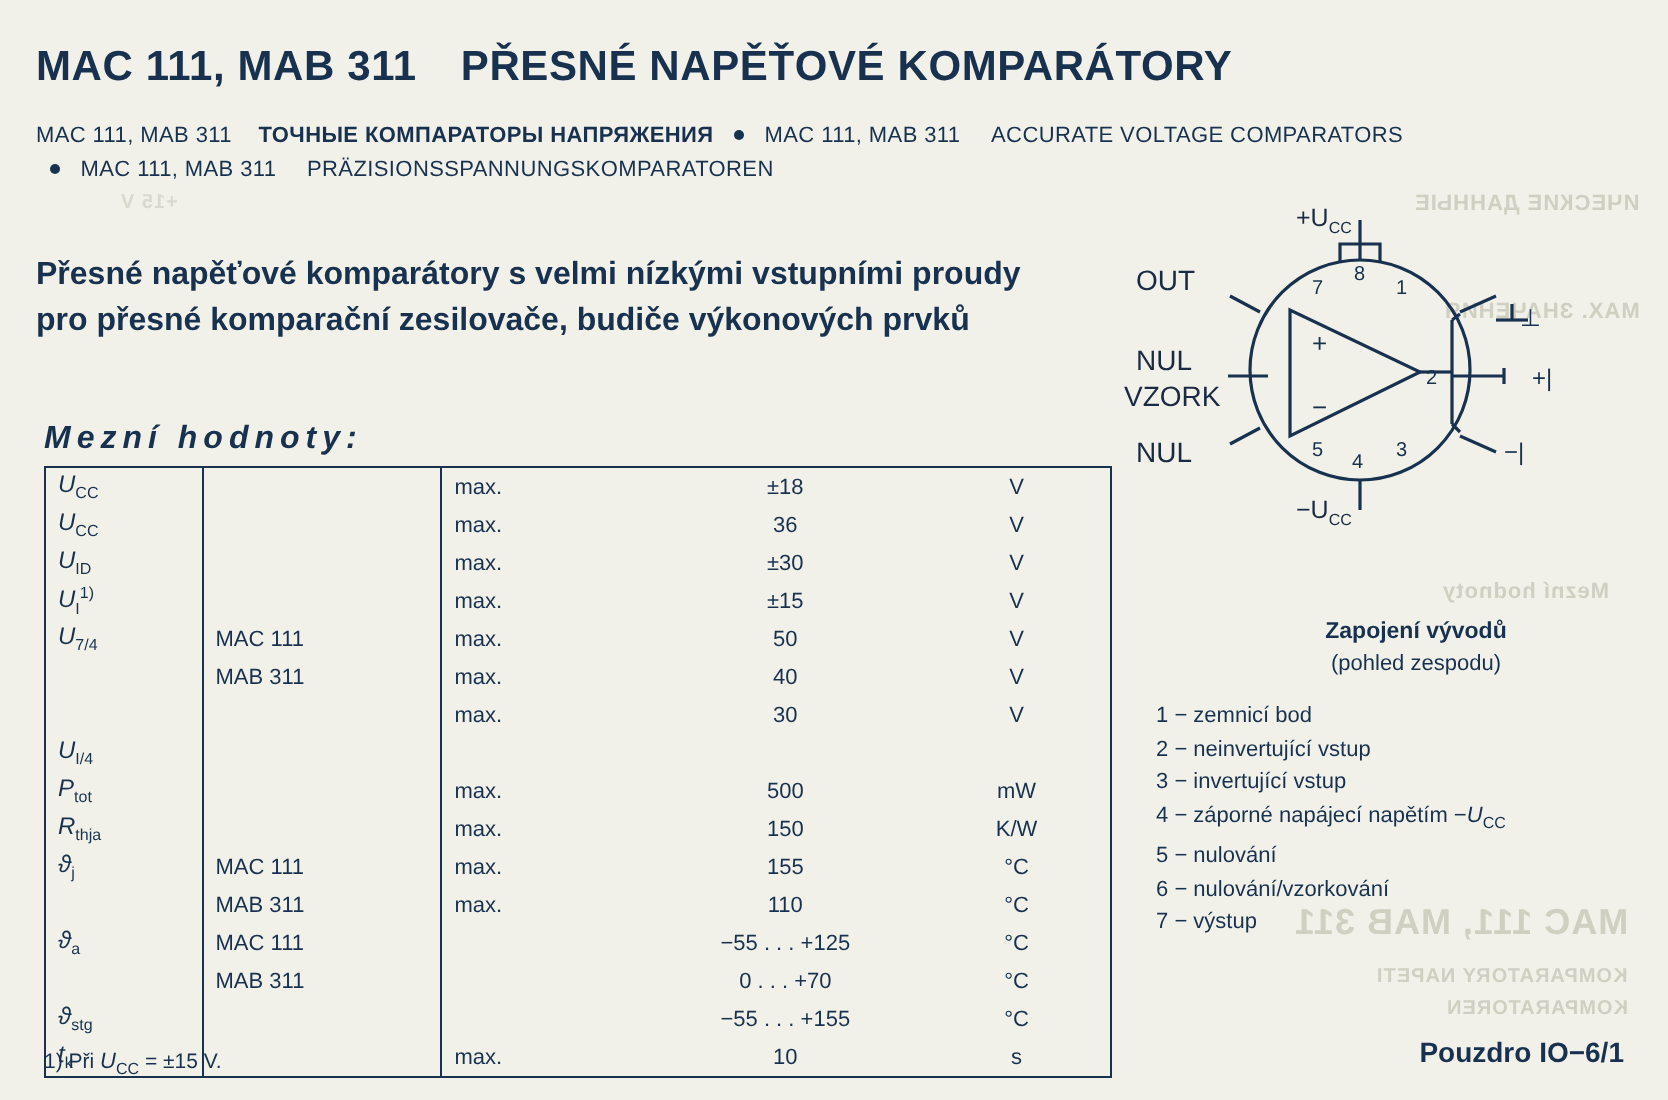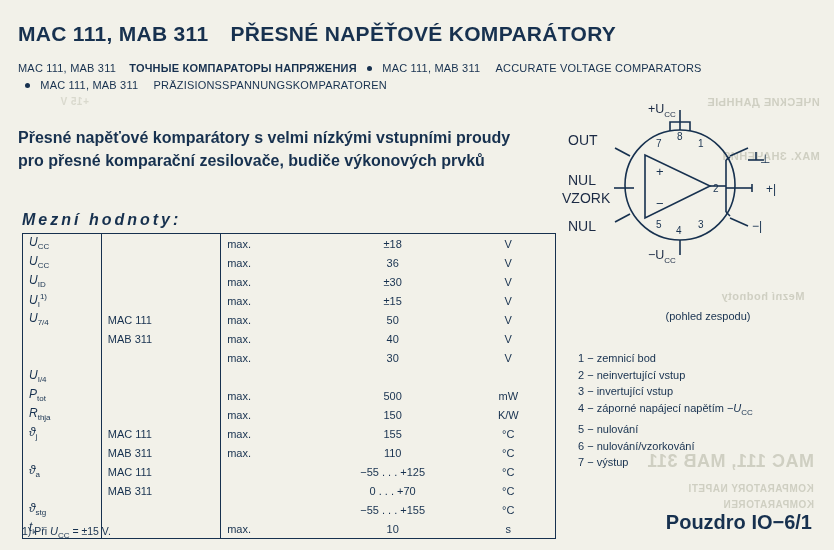--- a/index.html
+++ b/index.html
@@ -95,21 +95,21 @@
   .schcap .sub2{font-weight:normal;font-size:11px;}
   .pins{
     position:absolute;left:578px;top:350px;width:250px;
     font-size:11px;color:#17314f;line-height:16.5px;
   }
   .pins div{white-space:nowrap;}
   .ital{font-style:italic;}
 
   .pouzdro{
     position:absolute;right:22px;bottom:16px;
-    font-size:20px;font-weight:bold;color:#17314f;
+    font-size:14px;font-weight:bold;color:#17314f;
   }
 </style>
 </head>
 <body>
 
 <div class="page">
 
   <div class="ghost g1">‪ИЧЕСКИЕ ДАННЫЕ‬</div>
   <div class="ghost g2">‪МАХ. ЗНАЧЕНИЯ‬</div>
   <div class="ghost g3">‪Mezní hodnoty‬</div>
@@ -321,20 +321,21 @@
     <div style="position:absolute;left:78px;top:148px;font-size:12.5px;">
       <span>−U</span><span style="font-size:8px;vertical-align:sub">CC</span>
     </div>
     <div style="position:absolute;left:-2px;top:32px;font-size:14px;">OUT</div>
     <div style="position:absolute;left:-2px;top:72px;font-size:14px;">NUL</div>
     <div style="position:absolute;left:-8px;top:90px;font-size:14px;">VZORK</div>
     <div style="position:absolute;left:-2px;top:118px;font-size:14px;">NUL</div>
   </div>
 
   <div class="schcap">
+    <div>Zapojení vývodů</div>
     <div class="sub2">(pohled zespodu)</div>
   </div>
 
   <div class="pins">
     <div><span>1</span> <span>− zemnicí bod</span></div>
     <div><span>2</span> <span>− neinvertující vstup</span></div>
     <div><span>3</span> <span>− invertující vstup</span></div>
     <div><span>4</span> <span>− záporné napájecí napětím −</span><span class="ital">U</span><span style="font-size:8px;vertical-align:sub">CC</span></div>
     <div><span>5</span> <span>− nulování</span></div>
     <div><span>6</span> <span>− nulování/vzorkování</span></div>

